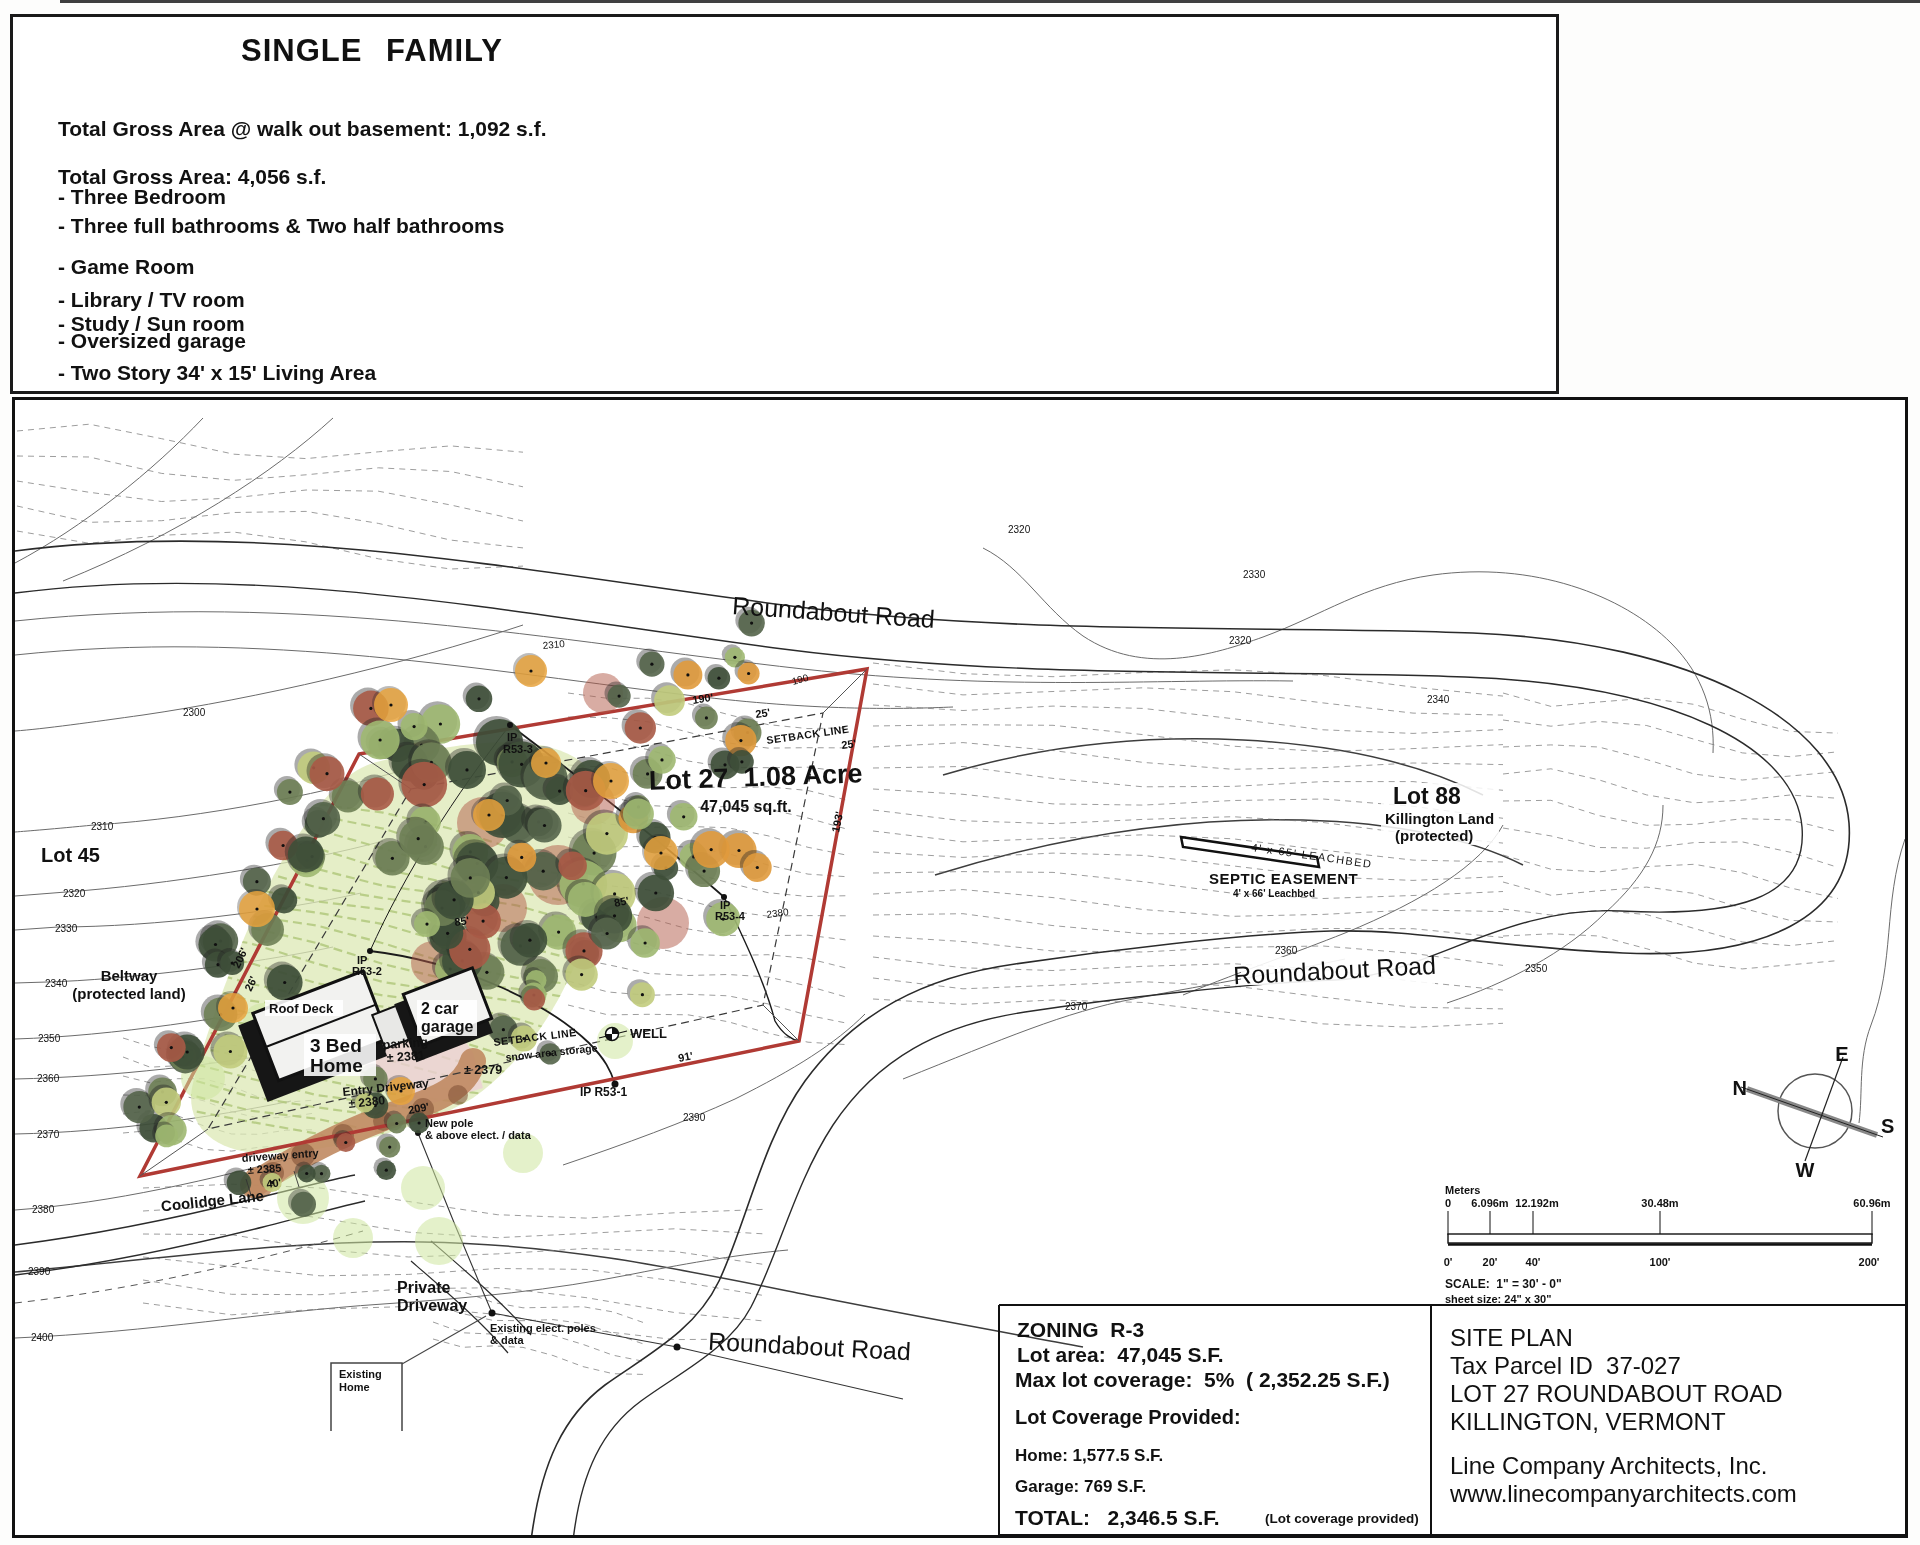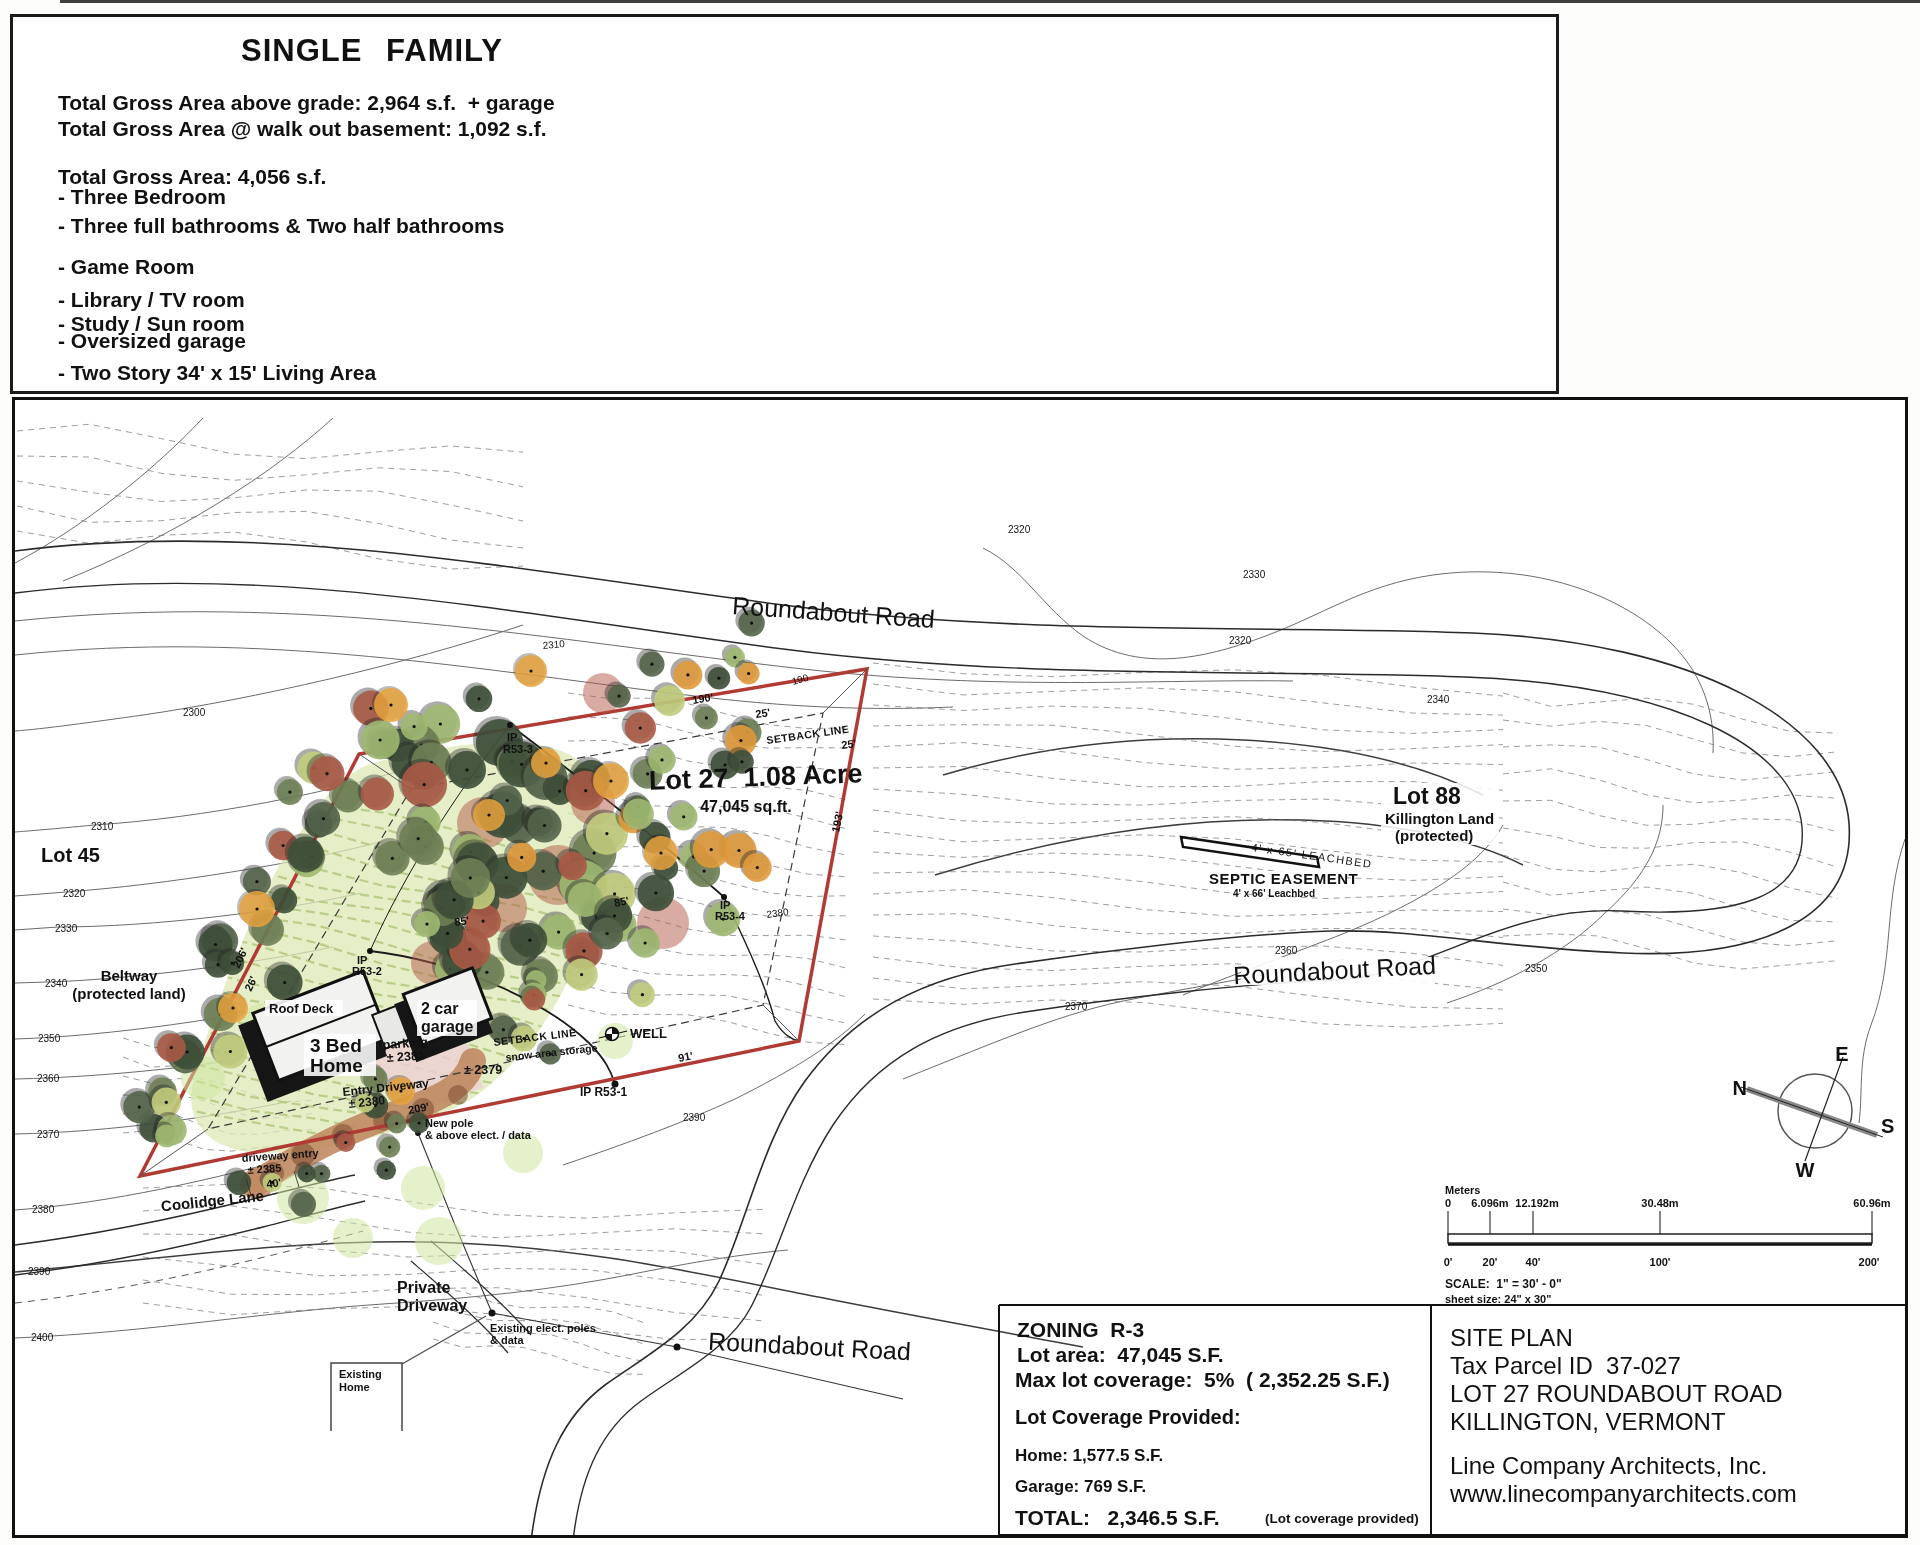--- a/index.html
+++ b/index.html
@@ -18,21 +18,20 @@
   .blk{fill:none;stroke:#1b1b1b;}
 </style>
 </head>
 <body>
 
 <div class="page">
   <div class="top-artifact"></div>
 
   <div class="info-box">
     <div class="hd-title">SINGLE  FAMILY</div>
-    <div class="hd-line" style="top:74px">Total Gross Area above grade: 2,964 s.f.  + garage</div>
     <div class="hd-line" style="top:100px">Total Gross Area @ walk out basement: 1,092 s.f.</div>
     <div class="hd-line" style="top:148px">Total Gross Area: 4,056 s.f.</div>
     <div class="hd-line" style="top:168px">- Three Bedroom</div>
     <div class="hd-line" style="top:197px">- Three full bathrooms &amp; Two half bathrooms</div>
     <div class="hd-line" style="top:238px">- Game Room</div>
     <div class="hd-line" style="top:271px">- Library / TV room</div>
     <div class="hd-line" style="top:295px">- Study / Sun room</div>
     <div class="hd-line" style="top:312px">- Oversized garage</div>
     <div class="hd-line" style="top:344px">- Two Story 34' x 15' Living Area</div>
   </div>

